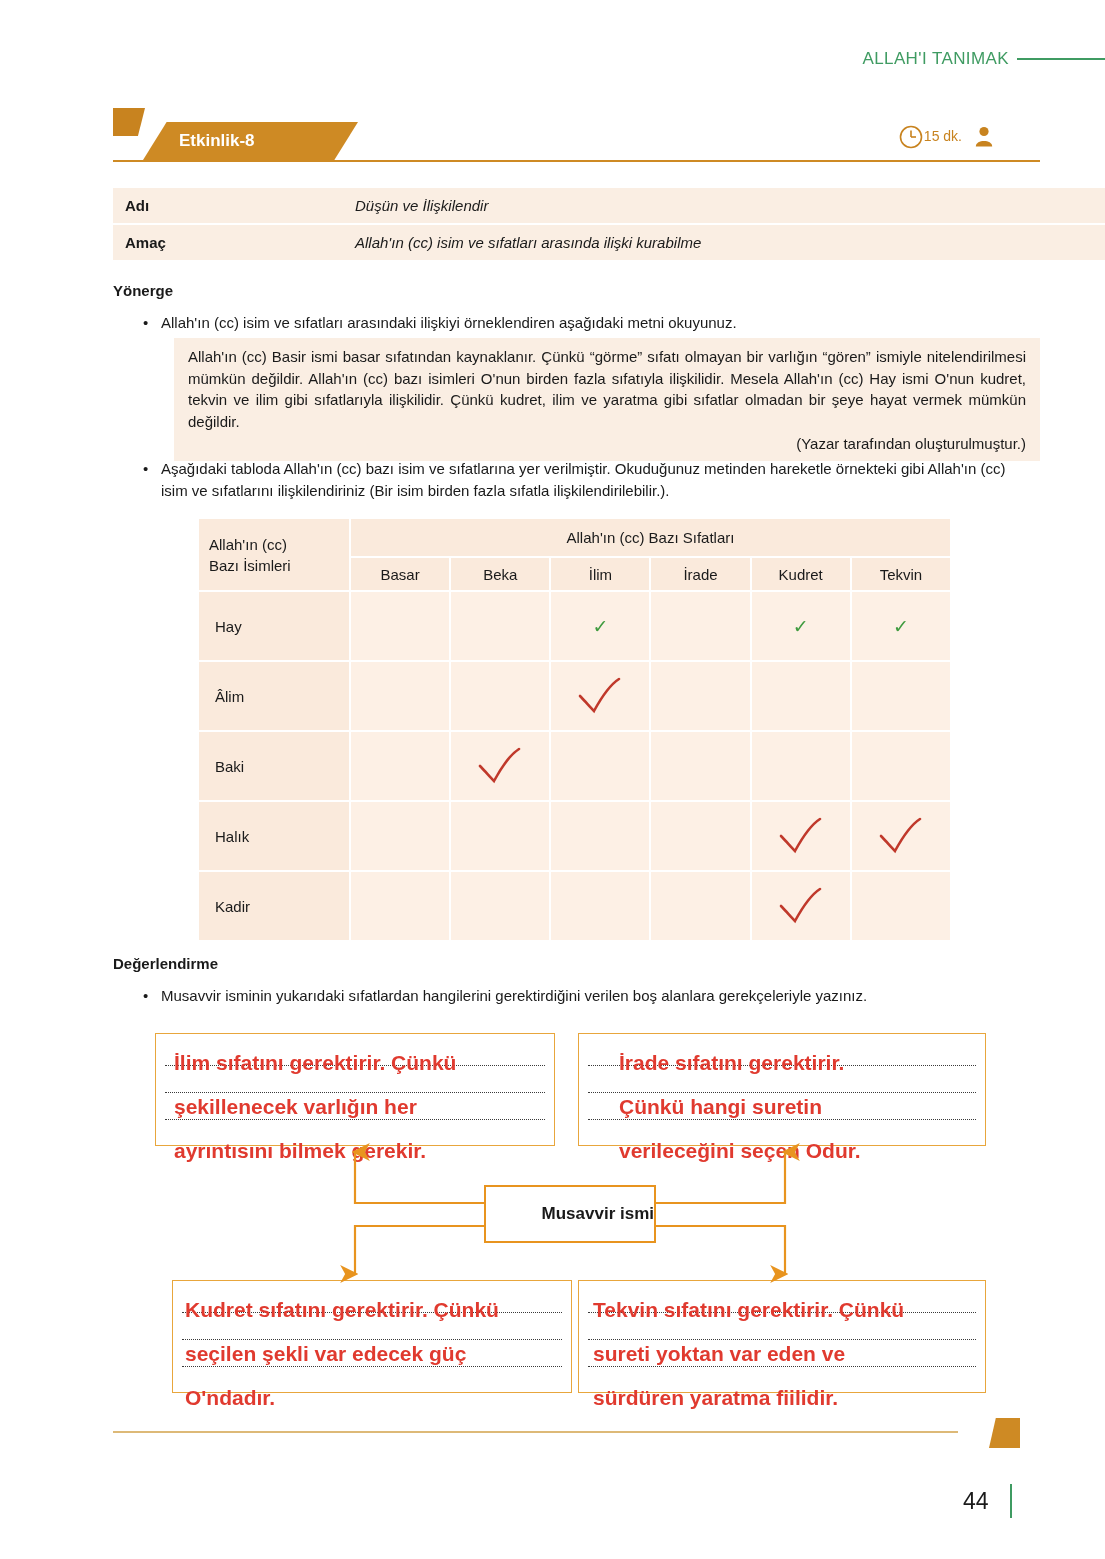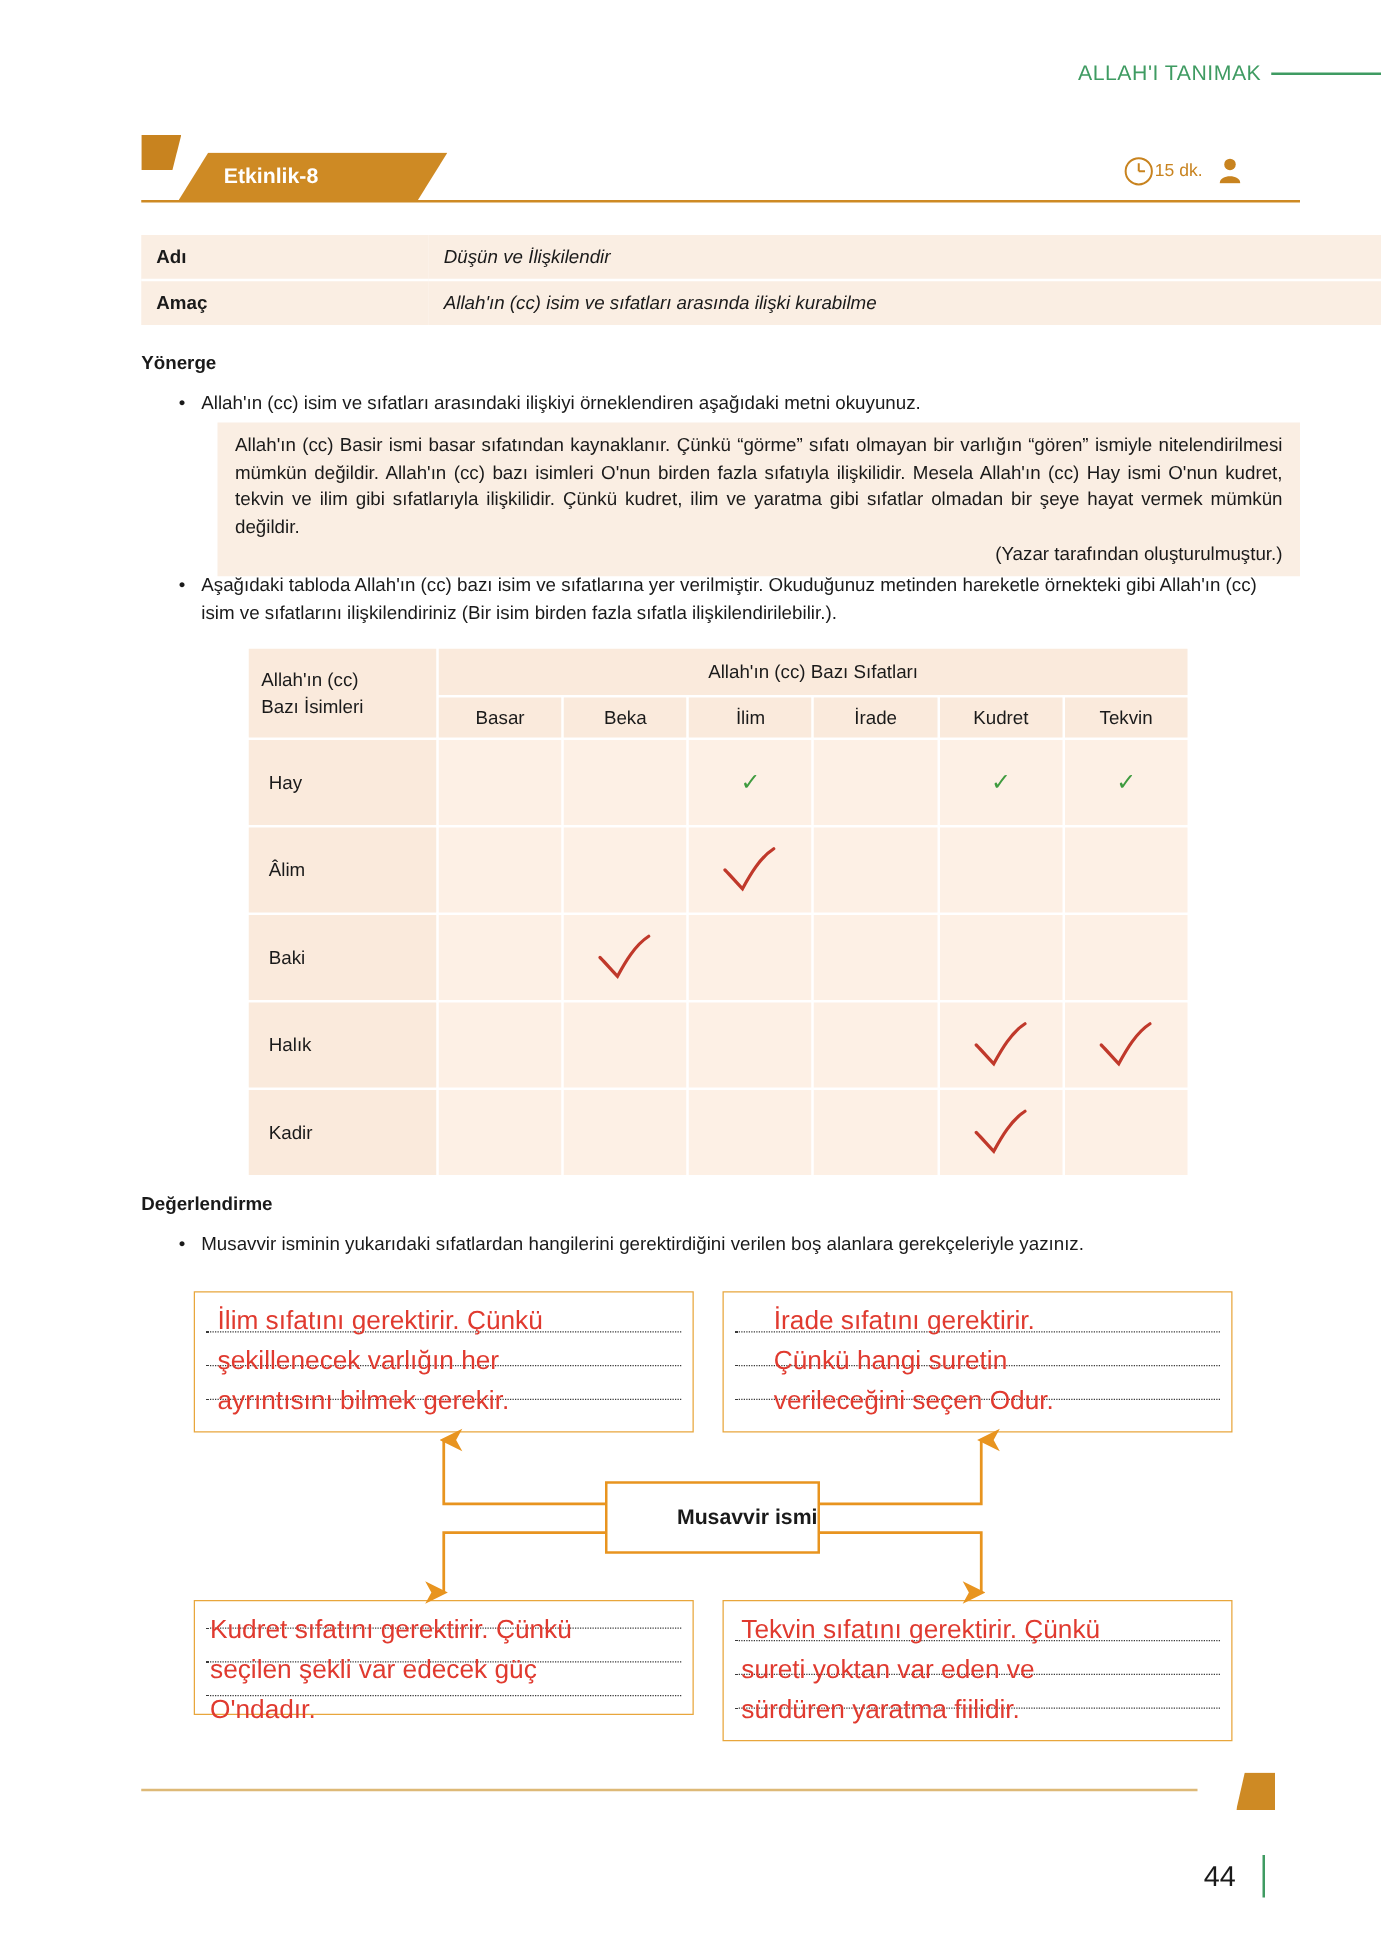--- a/index.html
+++ b/index.html
@@ -233,21 +233,21 @@
 
   
   .answer-box {
     position: absolute;
     border: 1.6px solid #e8a63c;
     background: #ffffff;
     overflow: visible;
   }
   #answer-box-1 { left: 155px; top: 1033px; width: 400px; height: 113px; }
   #answer-box-2 { left: 578px; top: 1033px; width: 408px; height: 113px; }
-  #answer-box-3 { left: 155px; top: 1280px; width: 400px; height: 92px; }
+  #answer-box-3 { left: 172px; top: 1280px; width: 400px; height: 113px; }
   #answer-box-4 { left: 578px; top: 1280px; width: 408px; height: 113px; }
 
   .dotted-lines {
     position: absolute;
     left: 9px;
     right: 9px;
     top: 0;
     bottom: 0;
     display: flex;
     flex-direction: column;
@@ -260,22 +260,22 @@
     border-bottom: 1.5px dotted #3a3a3a;
   }
 
   .answer-text {
     position: absolute;
     left: 18px;
     top: 7px;
     width: 370px;
     color: #e03a2f;
     font-size: 21px;
-    font-weight: normal;
-    line-height: 32px;
+    font-weight: bold;
+    line-height: 44px;
     white-space: pre-line;
   }
   #answer-box-2 .answer-text { left: 40px; width: 330px; }
   #answer-box-3 .answer-text { left: 12px; width: 400px; }
   #answer-box-4 .answer-text { left: 14px; width: 400px; }
 
   .center-node {
     position: absolute;
     left: 484px;
     top: 1185px;

